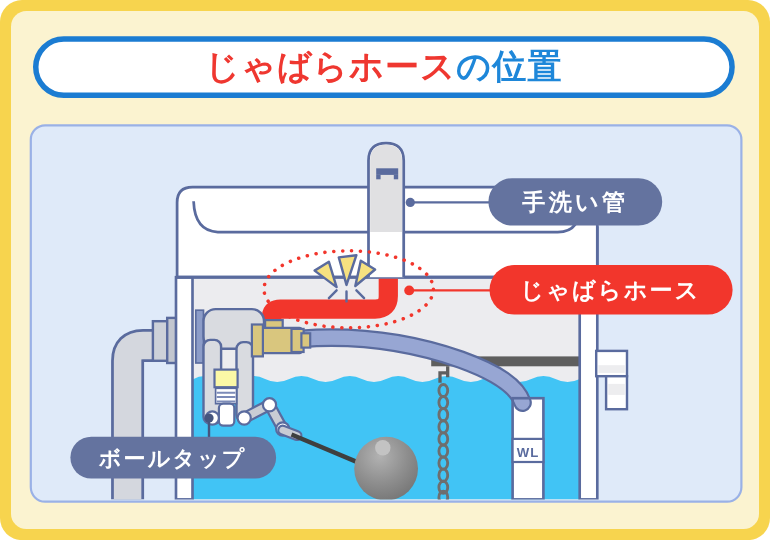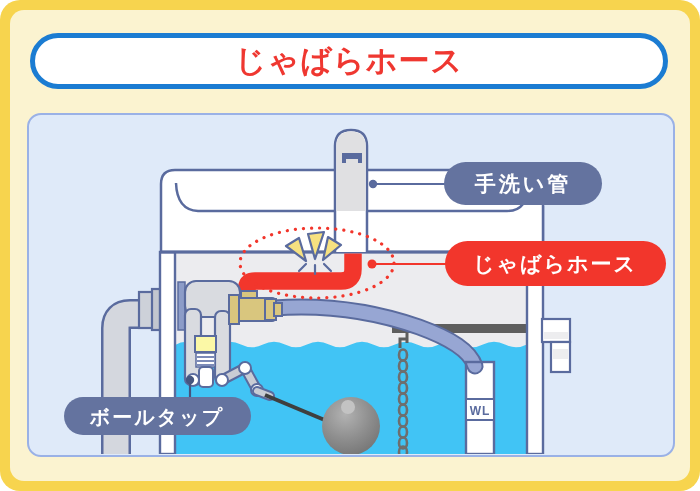--- a/index.html
+++ b/index.html
@@ -17,20 +17,21 @@
   text{font-family:"Liberation Sans",sans-serif;}
 </style>
 </head>
 <body>
 
 <div class="frame">
   <div class="inner">
 
     <div class="title-pill">
       <span class="title-red">じゃばらホース</span>
+        <span class="title-blue">の位置</span>
     </div>
 
     <div class="panel">
       <svg width="643" height="339" viewBox="0 0 643 339">
         <defs>
           <radialGradient id="ballg" cx="40%" cy="30%" r="78%">
             <stop offset="0" stop-color="#B2B2B2"></stop>
             <stop offset="0.55" stop-color="#8E8E8E"></stop>
             <stop offset="1" stop-color="#737373"></stop>
           </radialGradient>

